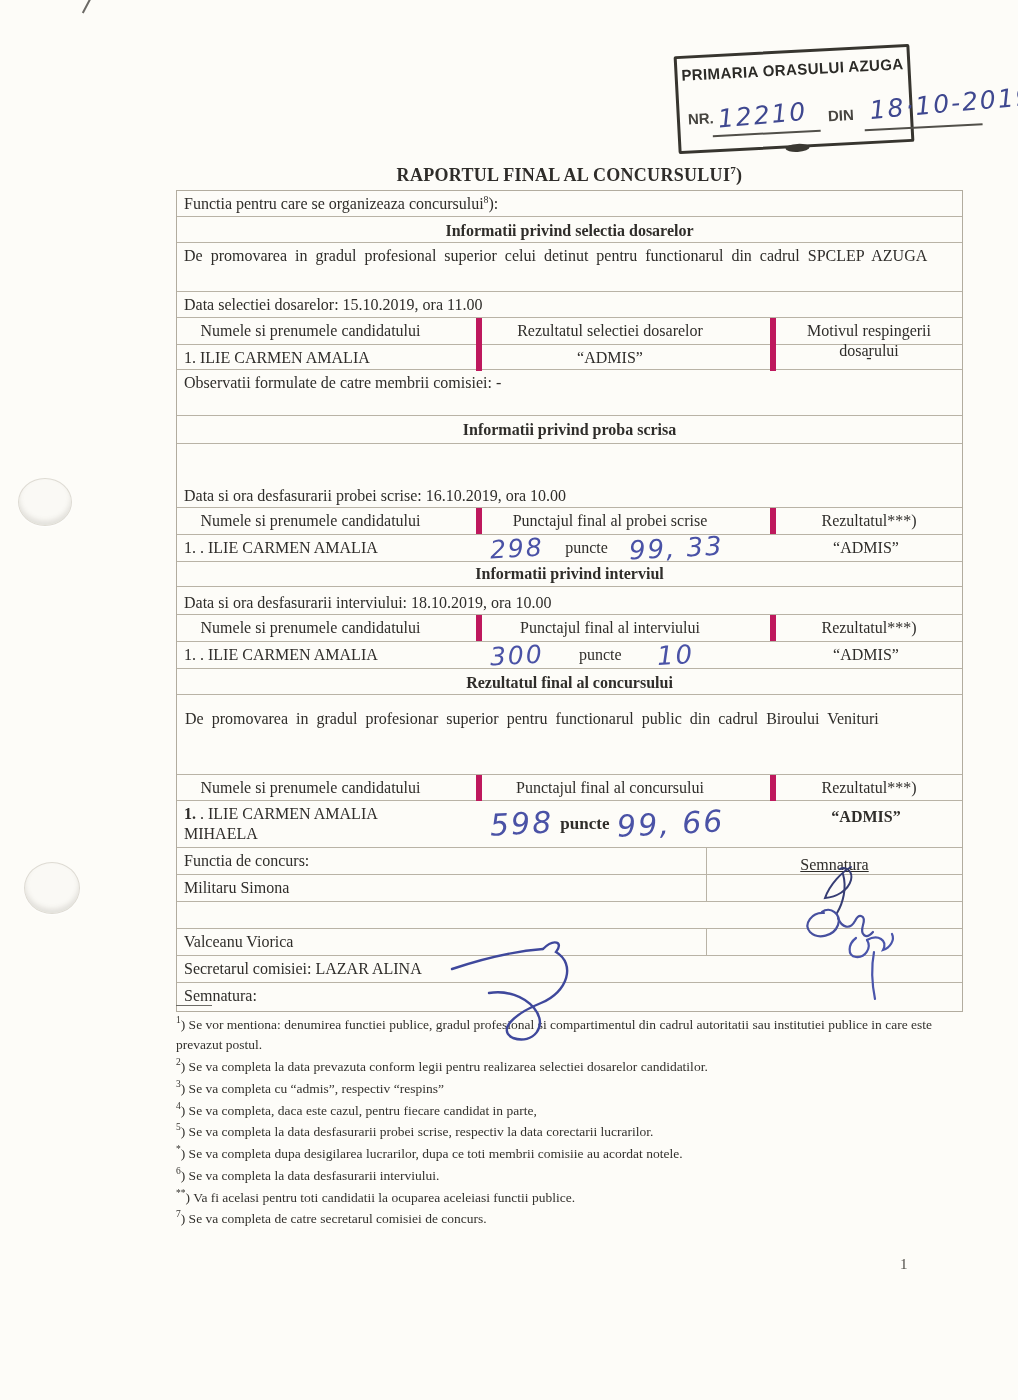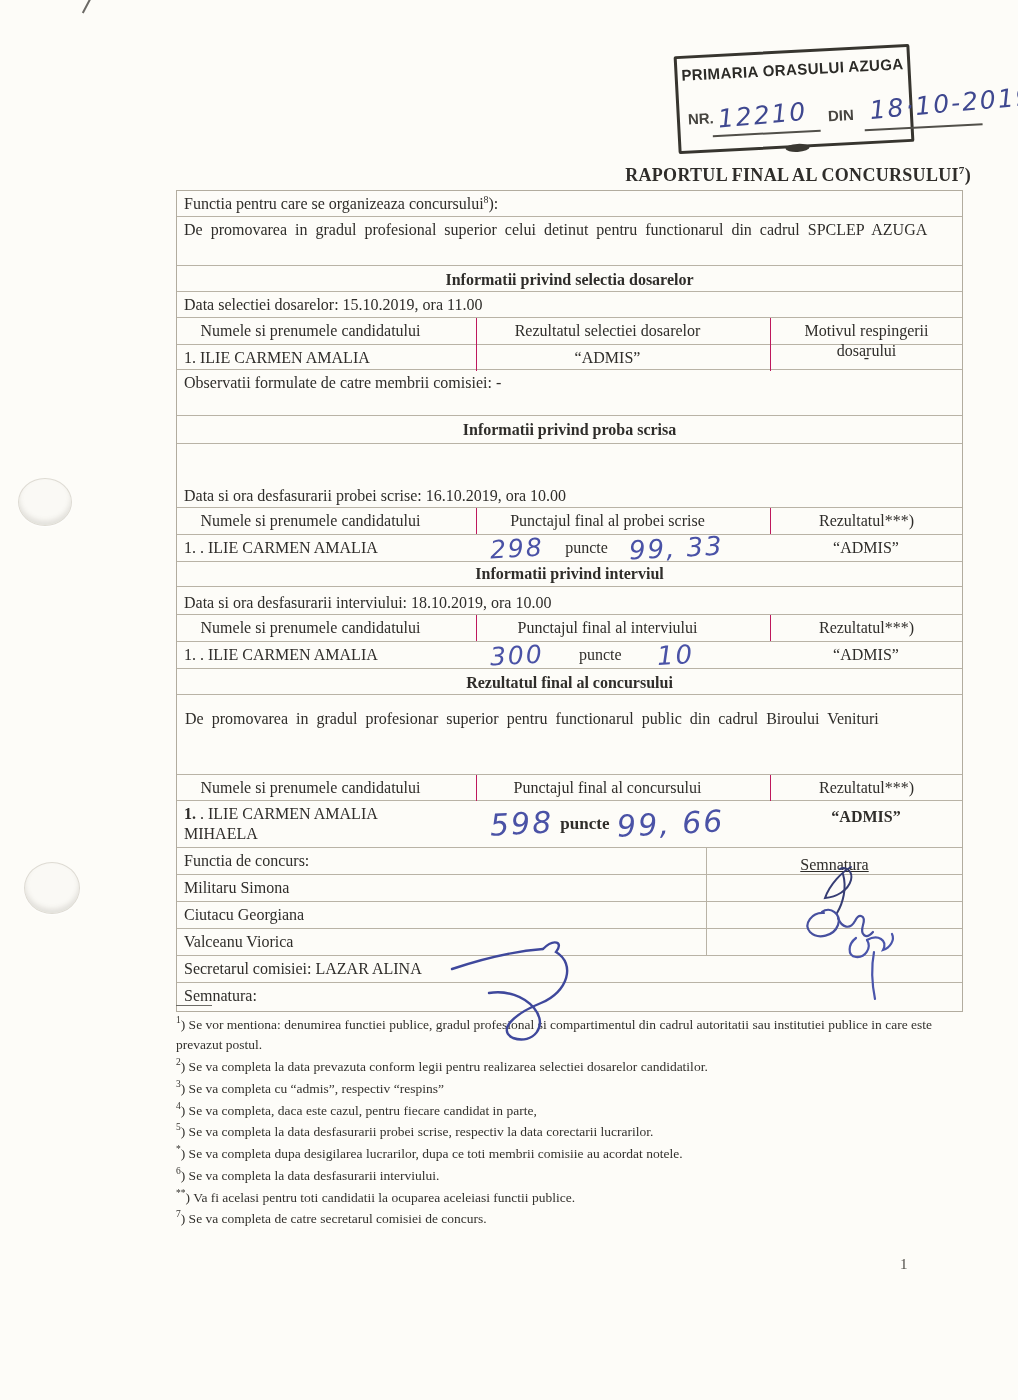--- a/index.html
+++ b/index.html
@@ -44,34 +44,34 @@
     color:#3f4890; font-size:25px; letter-spacing:2px; white-space:nowrap;
     transform:rotate(-2deg);
   }
   .hw-nr{ left:30px; top:2px; }
   .hw-date{ left:182px; top:0px; }
   .stamp-blob{
     position:absolute; left:104px; bottom:-7px; width:24px; height:8px;
     background:#3a3832; border-radius:50%;
   }
   
-  .title-wrap{ position:absolute; left:184px; top:164px; width:787px; text-align:right; }
+  .title-wrap{ position:absolute; left:176px; top:164px; width:787px; text-align:center; }
   .title{ font-size:18px; font-weight:bold; letter-spacing:.3px; }
   sup{ font-size:.62em; }
   
   .doc{
     position:absolute; left:176px; top:190px; width:787px;
     border:1px solid #b2ac9f; box-sizing:border-box;
     font-size:16px; line-height:1.25;
   }
   .row{ position:relative; border-bottom:1px solid #b9b3a6; box-sizing:border-box; overflow:visible; }
   .row:last-child{ border-bottom:none; }
   .cell{ box-sizing:border-box; padding:3px 7px; }
   .cols3{ display:grid; grid-template-columns:267px 262px 1fr; height:100%;gap:32px; }
-  .cols3 > .cell + .cell{ border-left:1px solid #be185d; }
+  .cols3 > .cell + .cell{ border-left:6px solid #be185d; }
   .cols2{ display:grid; grid-template-columns:529px 1fr; height:100%; }
   .cols2 > .cell + .cell{ border-left:1px solid #b9b3a6; }
   .heading{ text-align:center; font-weight:bold; padding:4px 6px 2px; }
   .center{ text-align:center; }
   .justify{ text-align:justify; word-spacing:4px; }
   .b{ font-weight:bold; }
   
   .h26{height:26px;} .h49{height:49px;} .h27{height:27px;} .h25{height:25px;}
   .h46{height:46px;} .h28{height:28px;} .h80{height:80px;} .h47{height:47px;}
   
@@ -123,26 +123,26 @@
   <div class="title-wrap">
     <span class="title"><span>RAPORTUL FINAL AL CONCURSULUI</span><sup>7</sup><span>)</span></span>
   </div>
 
   <div class="doc">
 
     <div class="row h26">
       <div class="cell"><span>Functia  pentru care se organizeaza concursului</span><sup>8</sup><span>):</span></div>
     </div>
 
+    <div class="row h26">
+      <div class="heading">Informatii privind selectia dosarelor</div>
+    </div>
+
     <div class="row h49">
       <div class="cell justify">De promovarea in gradul profesional superior celui detinut pentru functionarul din cadrul SPCLEP AZUGA</div>
-    </div>
-
-    <div class="row h26">
-      <div class="heading">Informatii privind selectia dosarelor</div>
     </div>
 
     <div class="row h26">
       <div class="cell">Data selectiei dosarelor: 15.10.2019, ora 11.00</div>
     </div>
 
     <div class="row h27">
       <div class="cols3">
         <div class="cell center">Numele si prenumele candidatului</div>
         <div class="cell center">Rezultatul selectiei dosarelor</div>
@@ -256,21 +256,20 @@
 
     <div class="row h27">
       <div class="cols2">
         <div class="cell">Militaru Simona</div>
         <div class="cell"></div>
       </div>
     </div>
 
     <div class="row h27">
       <div class="cols2">
-        <div class="cell">Ciutacu Georgiana</div>
         <div class="cell"></div>
       </div>
     </div>
 
     <div class="row h27">
       <div class="cols2">
         <div class="cell">Valceanu Viorica</div>
         <div class="cell"></div>
       </div>
     </div>

